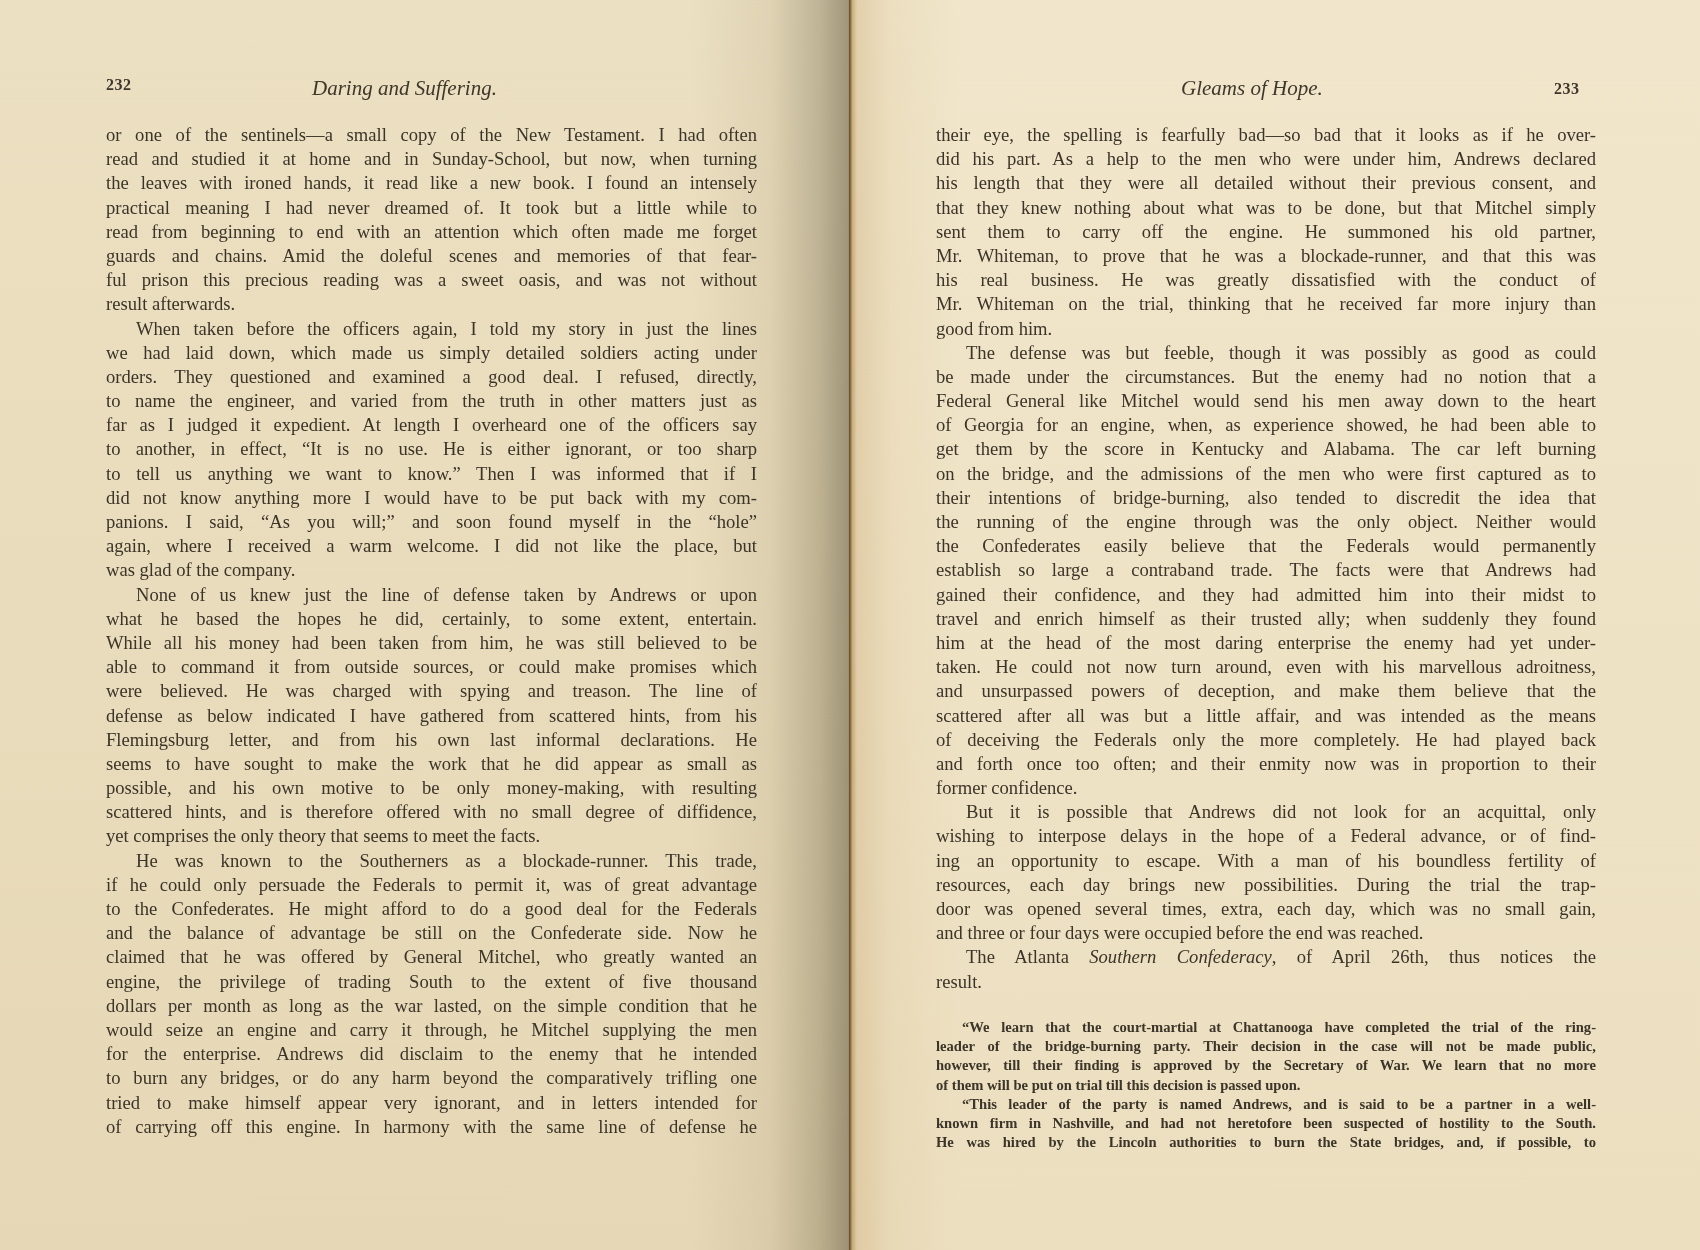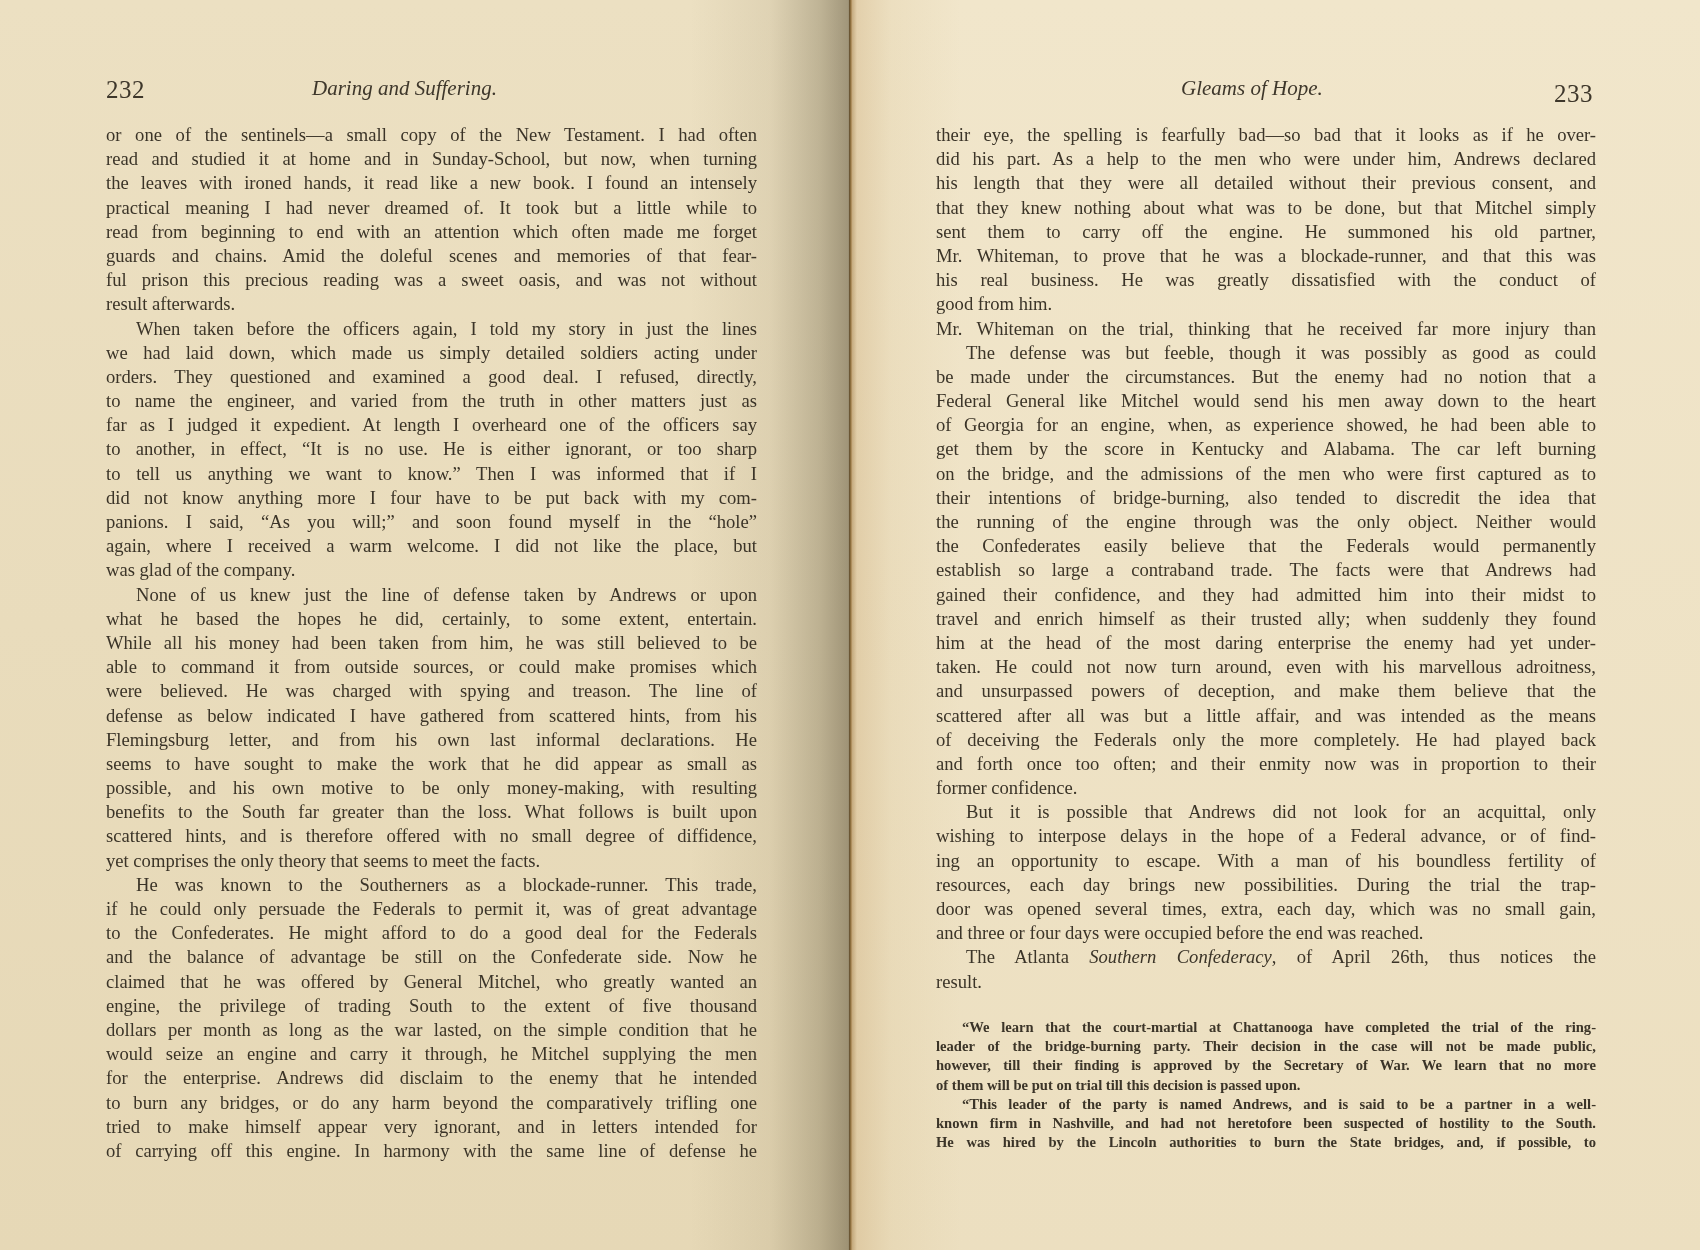--- a/index.html
+++ b/index.html
@@ -27,21 +27,21 @@
         rgba(200,170,110,0.12) 40px, rgba(0,0,0,0) 110px),
       linear-gradient(to bottom, #f1e6cb, #ecdfc0);
   }
   .spine {
     position:absolute; left:849px; top:0; width:3px; height:1250px;
     background:linear-gradient(to right,#5a4a30,#8b6d3c,#c0a070);
   }
   .running-head {
     position:absolute; top:76px; font-size:21px; color:#3e372b; height:26px;
   }
-  .pnum { font-size:25px; letter-spacing:0.5px; }
+  .pnum { font-size:16px; letter-spacing:0.5px;font-weight:bold; }
   .htitle { font-style:italic; }
   .text-block { position:absolute; top:123px; }
   .line {
     height:24.2px; line-height:24.2px; font-size:18.6px;
     text-align:justify; text-align-last:justify; white-space:nowrap;
     overflow:visible;
   }
   .line.last { text-align-last:left; }
   .line.indent { text-indent:30px; }
   .fn-block { position:absolute; top:1018px; }
@@ -68,34 +68,33 @@
       <div class="line">guards and chains.  Amid the doleful scenes and memories of that fear-</div>
       <div class="line">ful prison this precious reading was a sweet oasis, and was not without</div>
       <div class="line last">result afterwards.</div>
       <div class="line indent">When taken before the officers again, I told my story in just the lines</div>
       <div class="line">we had laid down, which made us simply detailed soldiers acting under</div>
       <div class="line">orders.  They questioned and examined a good deal.  I refused, directly,</div>
       <div class="line">to name the engineer, and varied from the truth in other matters just as</div>
       <div class="line">far as I judged it expedient. At length I overheard one of the officers say</div>
       <div class="line">to another, in effect, “It is no use.  He is either ignorant, or too sharp</div>
       <div class="line">to tell us anything we want to know.”  Then I was informed that if I</div>
-      <div class="line">did not know anything more I four have to be put back with my com-</div>
+      <div class="line">did not know anything more I would have to be put back with my com-</div>
       <div class="line">panions.  I said, “As you will;” and soon found myself in the “hole”</div>
       <div class="line">again, where I received a warm welcome.  I did not like the place, but</div>
       <div class="line last">was glad of the company.</div>
       <div class="line indent">None of us knew just the line of defense taken by Andrews or upon</div>
       <div class="line">what he based the hopes he did, certainly, to some extent, entertain.</div>
       <div class="line">While all his money had been taken from him, he was still believed to be</div>
       <div class="line">able to command it from outside sources, or could make promises which</div>
       <div class="line">were believed.  He was charged with spying and treason.  The line of</div>
       <div class="line">defense as below indicated I have gathered from scattered hints, from his</div>
       <div class="line">Flemingsburg letter, and from his own last informal declarations.  He</div>
       <div class="line">seems to have sought to make the work that he did appear as small as</div>
       <div class="line">possible, and his own motive to be only money-making, with resulting</div>
-      <div class="line">benefits to the South far greater than the loss.  What follows is built upon</div>
       <div class="line">scattered hints, and is therefore offered with no small degree of diffidence,</div>
       <div class="line last">yet comprises the only theory that seems to meet the facts.</div>
       <div class="line indent">He was known to the Southerners as a blockade-runner.  This trade,</div>
       <div class="line">if he could only persuade the Federals to permit it, was of great advantage</div>
       <div class="line">to the Confederates.  He might afford to do a good deal for the Federals</div>
       <div class="line">and the balance of advantage be still on the Confederate side.  Now he</div>
       <div class="line">claimed that he was offered by General Mitchel, who greatly wanted an</div>
       <div class="line">engine, the privilege of trading South to the extent of five thousand</div>
       <div class="line">dollars per month as long as the war lasted, on the simple condition that he</div>
       <div class="line">would seize an engine and carry it through, he Mitchel supplying the men</div>
@@ -110,22 +109,22 @@
   <span class="running-head htitle" style="left:330px;">Gleams of Hope.</span>
   <span class="running-head pnum" style="left:703px; top:80px;text-align:right;">233</span>
   <div class="text-block" style="left:85px; top:123px; width:660px;" id="right-lines">
       <div class="line">their eye, the spelling is fearfully bad—so bad that it looks as if he over-</div>
       <div class="line">did his part. As a help to the men who were under him, Andrews declared</div>
       <div class="line">his length that they were all detailed without their previous consent, and</div>
       <div class="line">that they knew nothing about what was to be done, but that Mitchel simply</div>
       <div class="line">sent them to carry off the engine.  He summoned his old partner,</div>
       <div class="line">Mr. Whiteman, to prove that he was a blockade-runner, and that this was</div>
       <div class="line">his real business.  He was greatly dissatisfied with the conduct of</div>
+      <div class="line">Mr. Whiteman on the trial, thinking that he received far more injury than</div>
       <div class="line last">good from him.</div>
-      <div class="line">Mr. Whiteman on the trial, thinking that he received far more injury than</div>
       <div class="line indent">The defense was but feeble, though it was possibly as good as could</div>
       <div class="line">be made under the circumstances.  But the enemy had no notion that a</div>
       <div class="line">Federal General like Mitchel would send his men away down to the heart</div>
       <div class="line">of Georgia for an engine, when, as experience showed, he had been able to</div>
       <div class="line">get them by the score in Kentucky and Alabama.  The car left burning</div>
       <div class="line">on the bridge, and the admissions of the men who were first captured as to</div>
       <div class="line">their intentions of bridge-burning, also tended to discredit the idea that</div>
       <div class="line">the running of the engine through was the only object.  Neither would</div>
       <div class="line">the Confederates easily believe that the Federals would permanently</div>
       <div class="line">establish so large a contraband trade.  The facts were that Andrews had</div>

